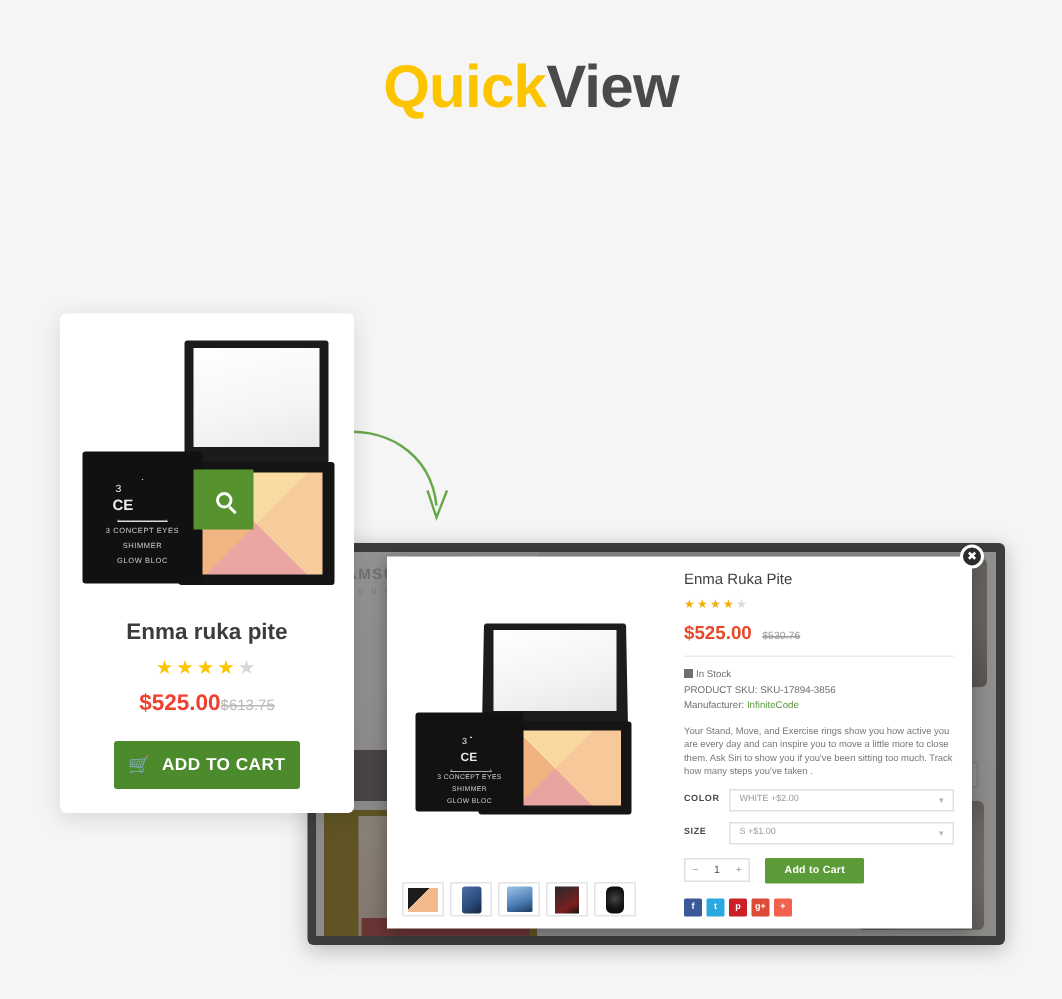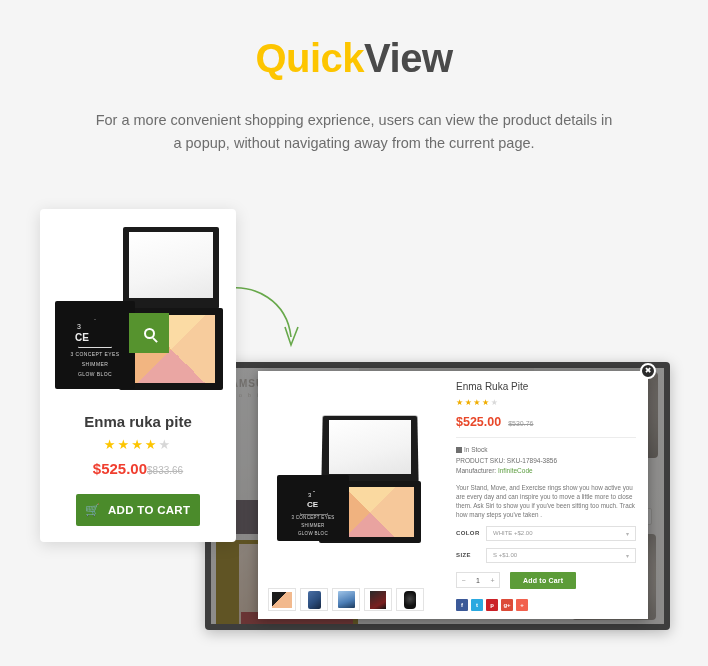--- a/index.html
+++ b/index.html
@@ -335,21 +335,20 @@
 </style>
 </head>
 <body>
 
 <div class="page">
 
   <div class="heading">
     <span class="hl">Quick</span><span class="hr">View</span>
   </div>
 
-  <div class="subtitle">For a more convenient shopping exprience, users can view the product details in a popup, without navigating away from the current page.</div>
 
   <svg class="arrow" viewBox="0 0 95 85">
     <path d="M8 14 C40 8, 72 26, 76 62" stroke="#67a84a" stroke-width="1.6" fill="none"></path>
     <path d="M70 52 L76 70 L83 52" stroke="#67a84a" stroke-width="1.6" fill="none"></path>
   </svg>
 
   <div class="browser">
     <div class="browser-inner">
       <div class="bg-banner">
         <div class="sam">SAMSUNG</div>
@@ -484,21 +483,21 @@
         </div>
       </div>
       <div class="quickview-btn">
         <div class="qv-glass"></div>
       </div>
     </div>
 
     <div class="card-title">Enma ruka pite</div>
     <div class="card-stars">★★★★<span class="off">★</span></div>
     <div class="card-price-row">
-      <span class="card-price">$525.00</span><span class="card-old">$833.66</span>
+      <span class="card-price">$525.00</span><span class="card-old">$613.75</span>
     </div>
     <div class="addtocart">
       <span class="cart-ico">🛒</span>
       <span>ADD TO CART</span>
     </div>
   </div>
 
 </div>
 
 </body></html>

